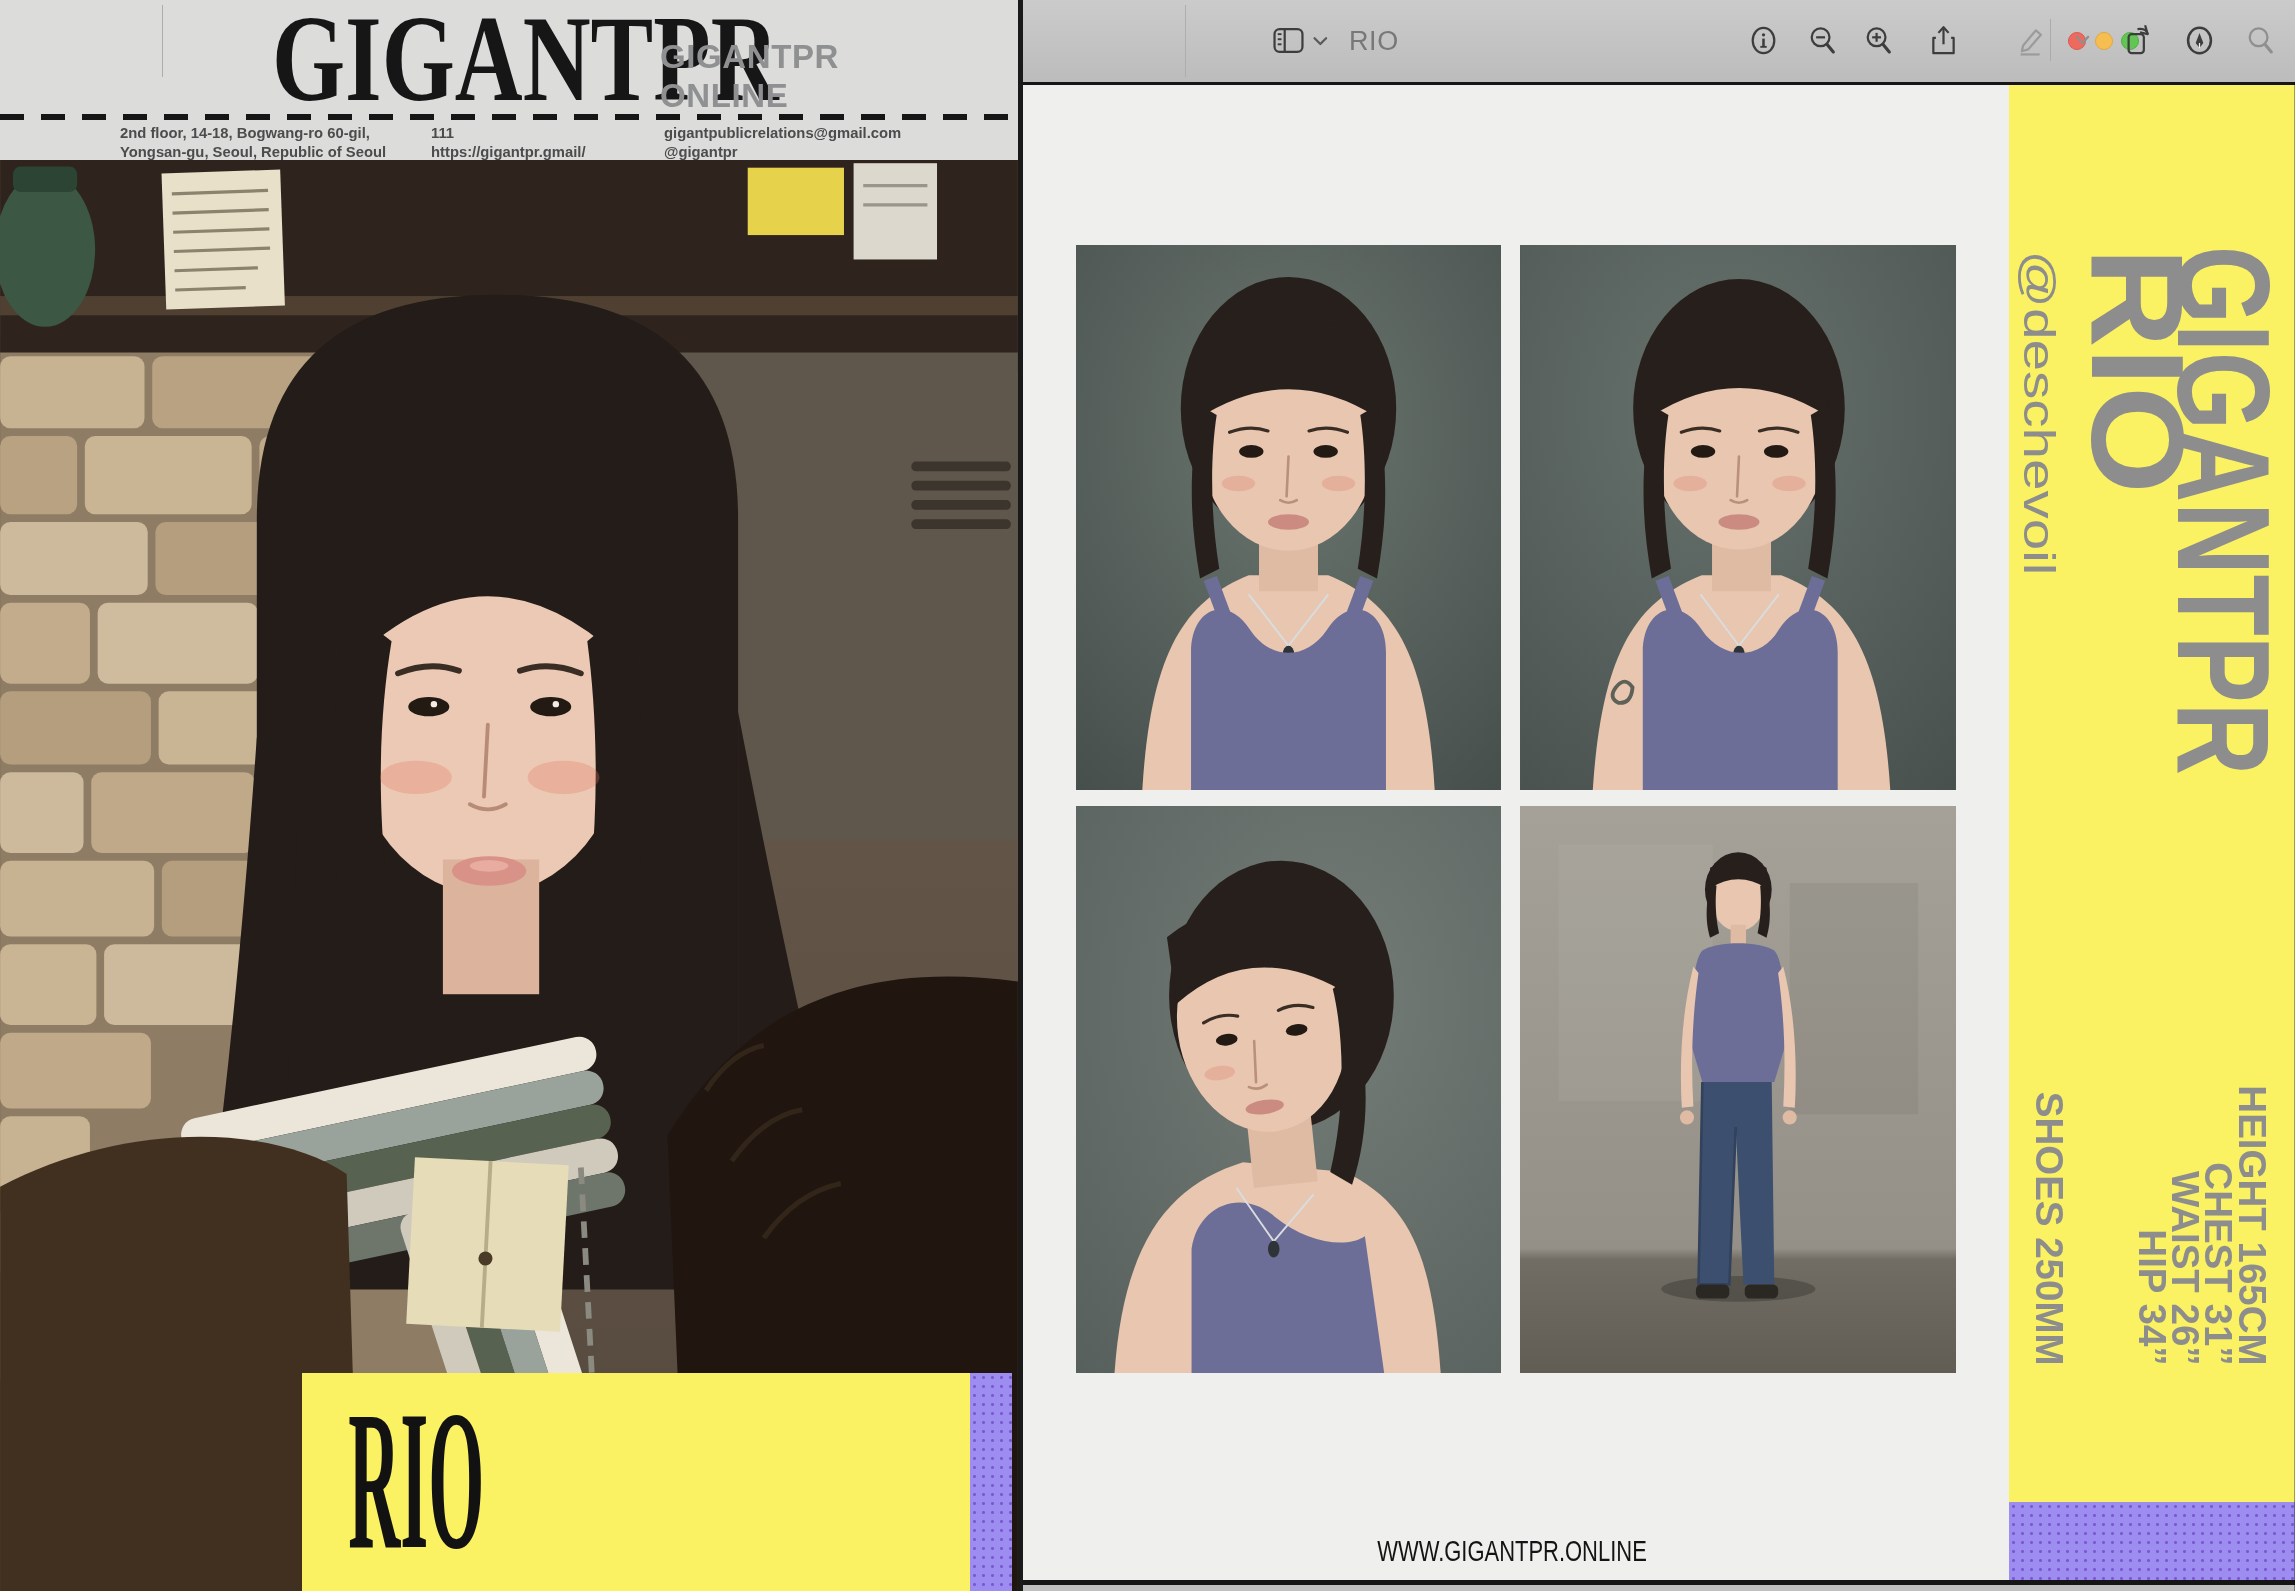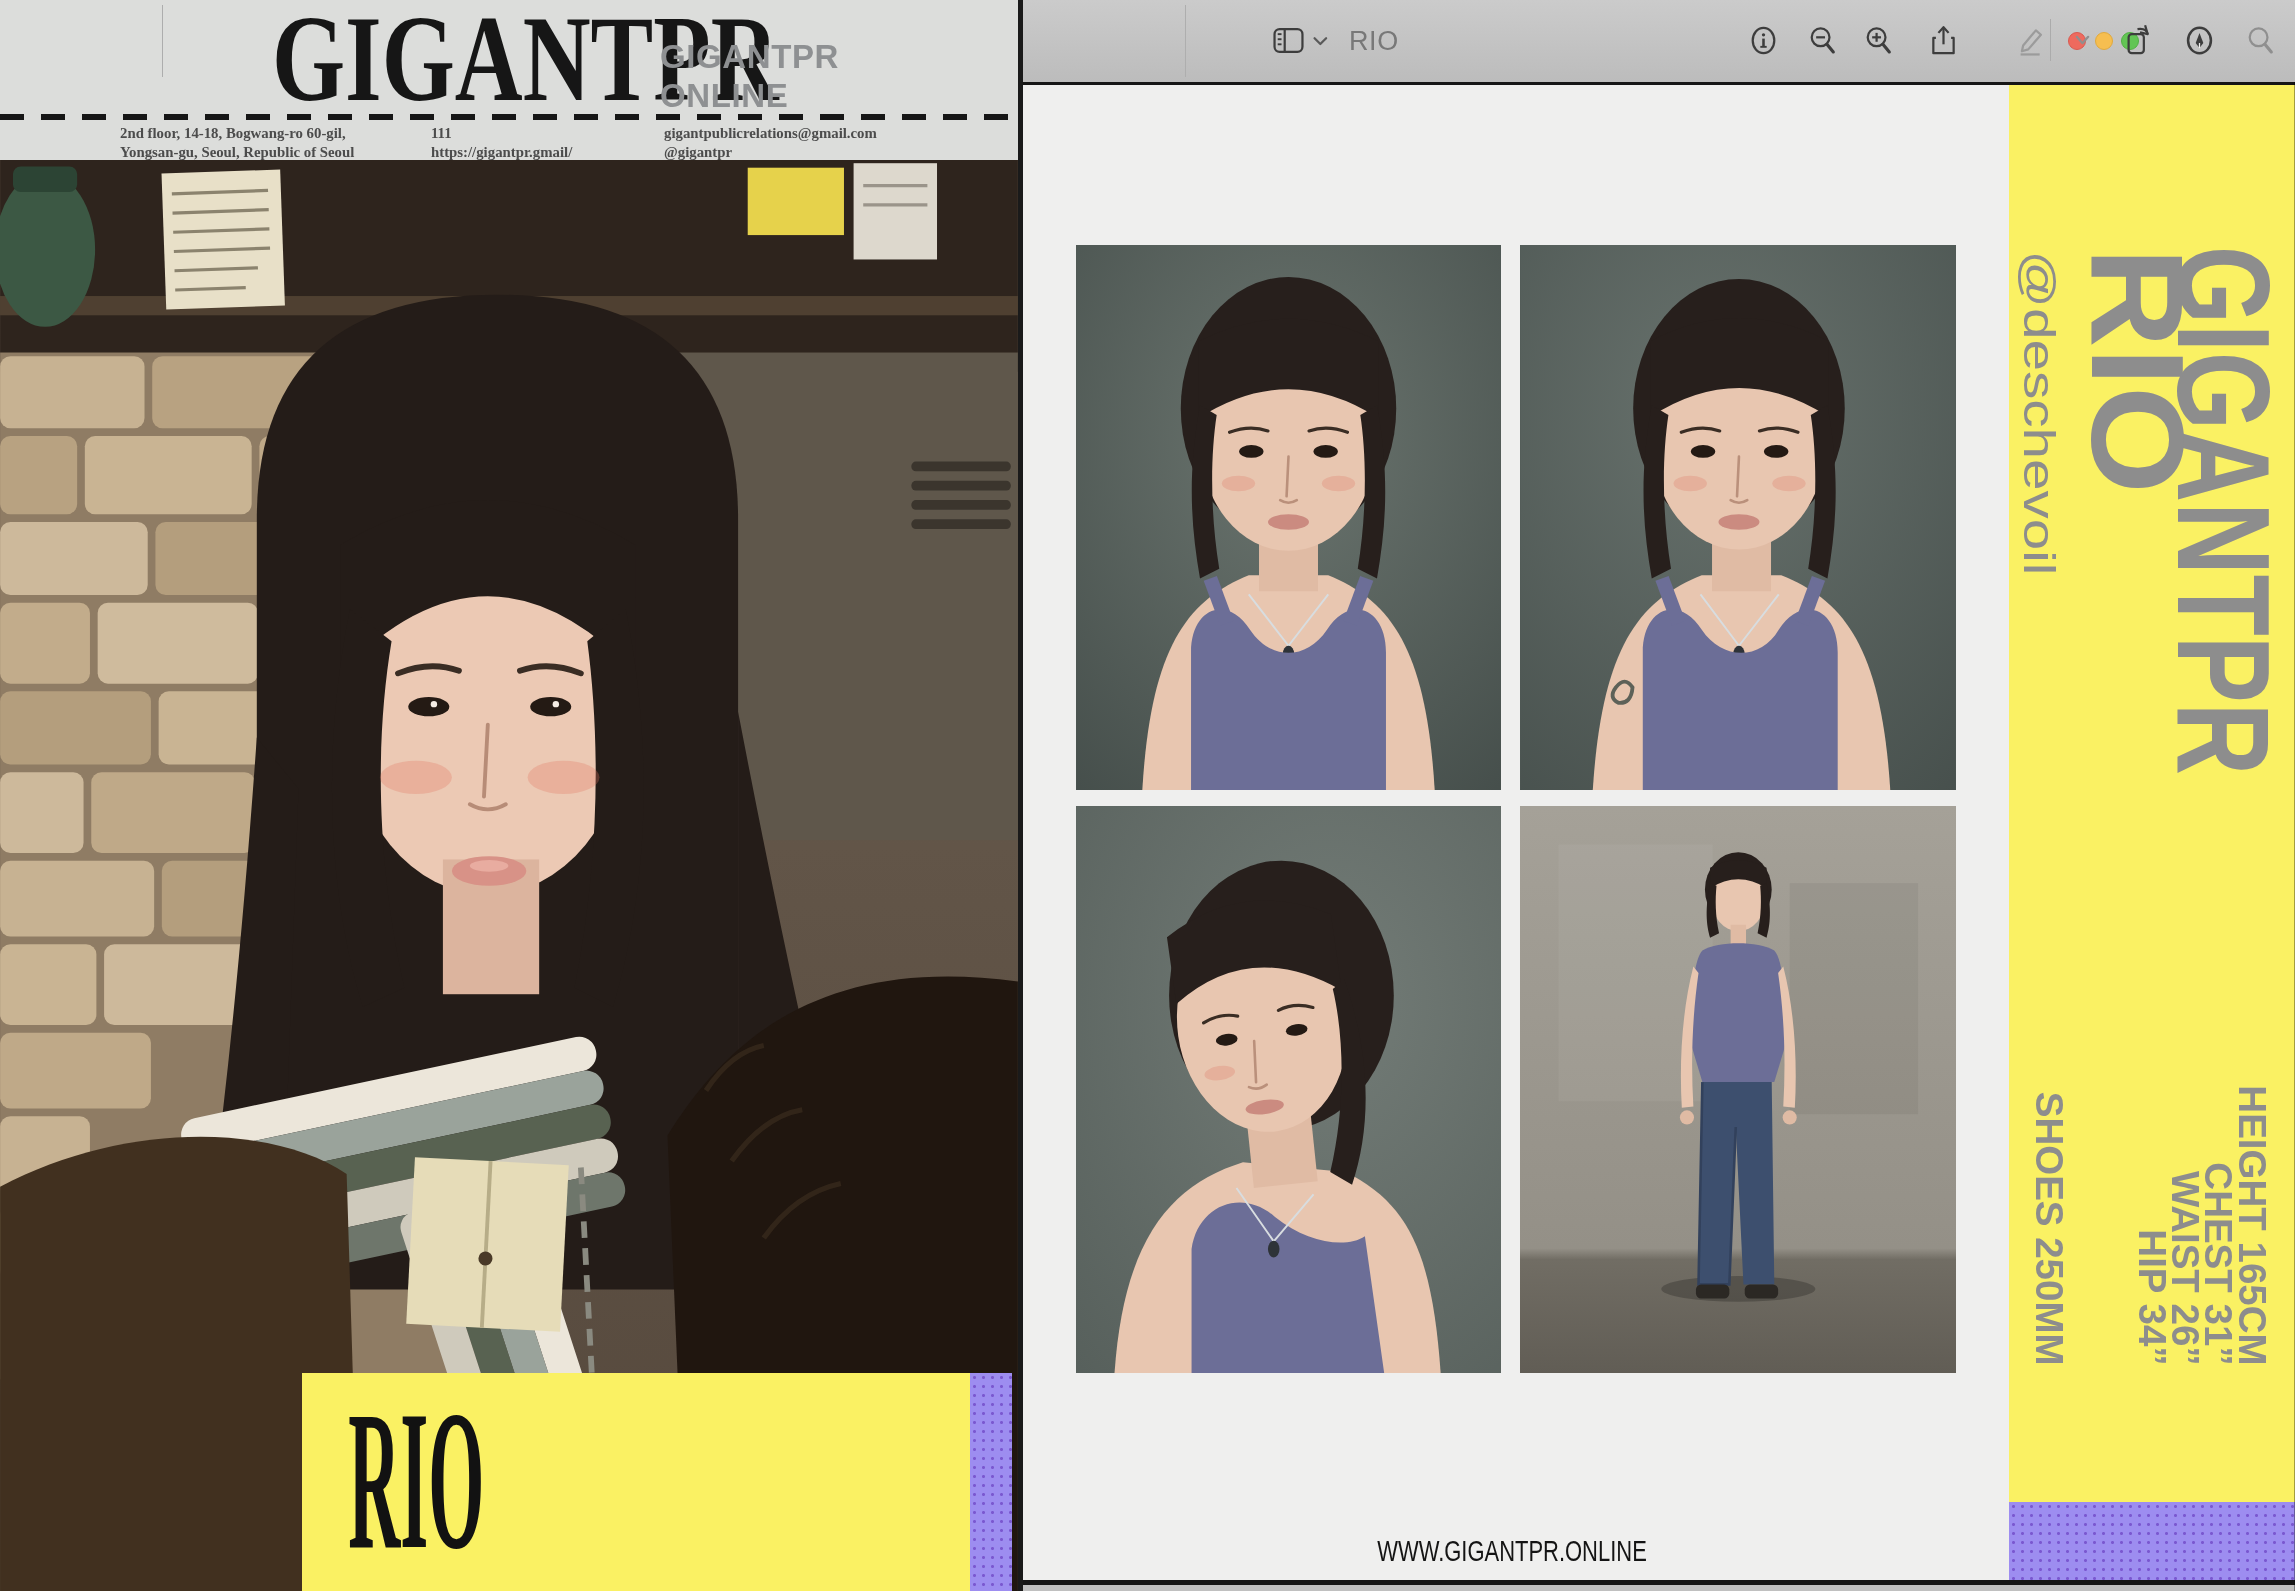--- a/index.html
+++ b/index.html
@@ -4,21 +4,21 @@
 <style>
   html,body{margin:0;padding:0;background:#9a9a9a;}
   #canvas{position:relative;width:2295px;height:1592px;overflow:hidden;
           font-family:"Liberation Sans",sans-serif;background:#b9b9b9;}
   .abs{position:absolute;}
   
   .lp-header{left:0;top:0;width:1018px;height:160px;background:#dcdddb;}
   .agency{left:660px;top:37px;font-size:33px;font-weight:bold;color:#8e9092;line-height:39px;letter-spacing:0.6px;}
   .dash{left:0;top:114px;width:1018px;height:5.8px;
         background:repeating-linear-gradient(90deg,#161616 0 24.4px,transparent 24.4px 41px);}
-  .addr{top:124px;font-size:14.8px;font-weight:bold;color:#4c4c4c;line-height:19px;font-family:Liberation Serif, serif;}
+  .addr{top:124px;font-size:14.8px;font-weight:bold;color:#4c4c4c;line-height:19px;}
   .banner{left:302px;top:1373px;width:669px;height:218px;background:#faf163;}
   .banner-purple{left:970px;top:1373px;width:42px;height:218px;background:#9d8df0;
         background-image:radial-gradient(#7a58d0 1.3px,transparent 1.6px);background-size:9px 9px;}
   .lp-border{left:1018px;top:0;width:5.1px;height:1592px;background:#1a1a1a;}
   
   .win{left:1023px;top:0;width:1273px;height:1592px;background:#efefee;}
   .titlebar{left:0;top:0;width:1273px;height:82px;
         background:linear-gradient(#cbcbcb,#bcbcbc);border-bottom:0.6px solid #a3a3a3;}
   .tl{top:32px;width:16px;height:16px;border-radius:50%;}
   .tb-divider{left:162px;top:5.1px;width:1.3px;height:72px;background:#adadad;}

